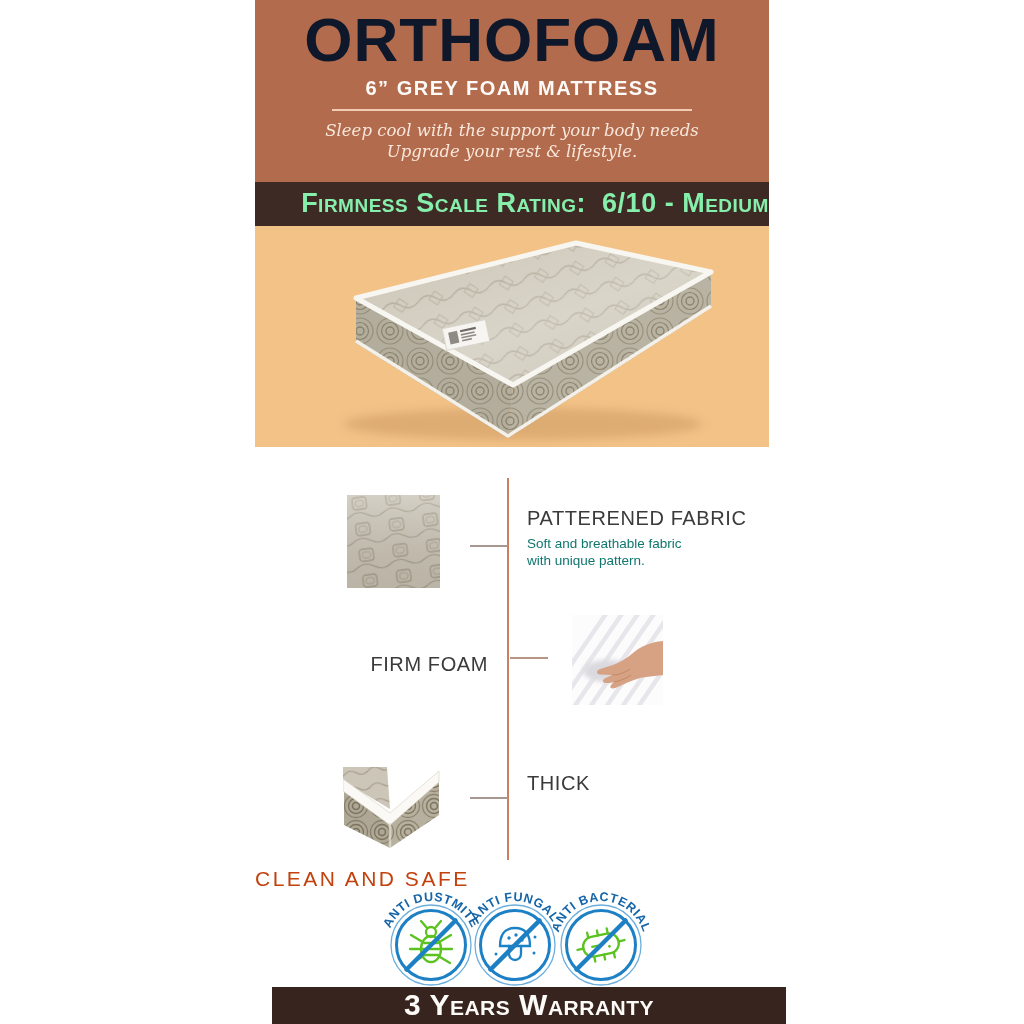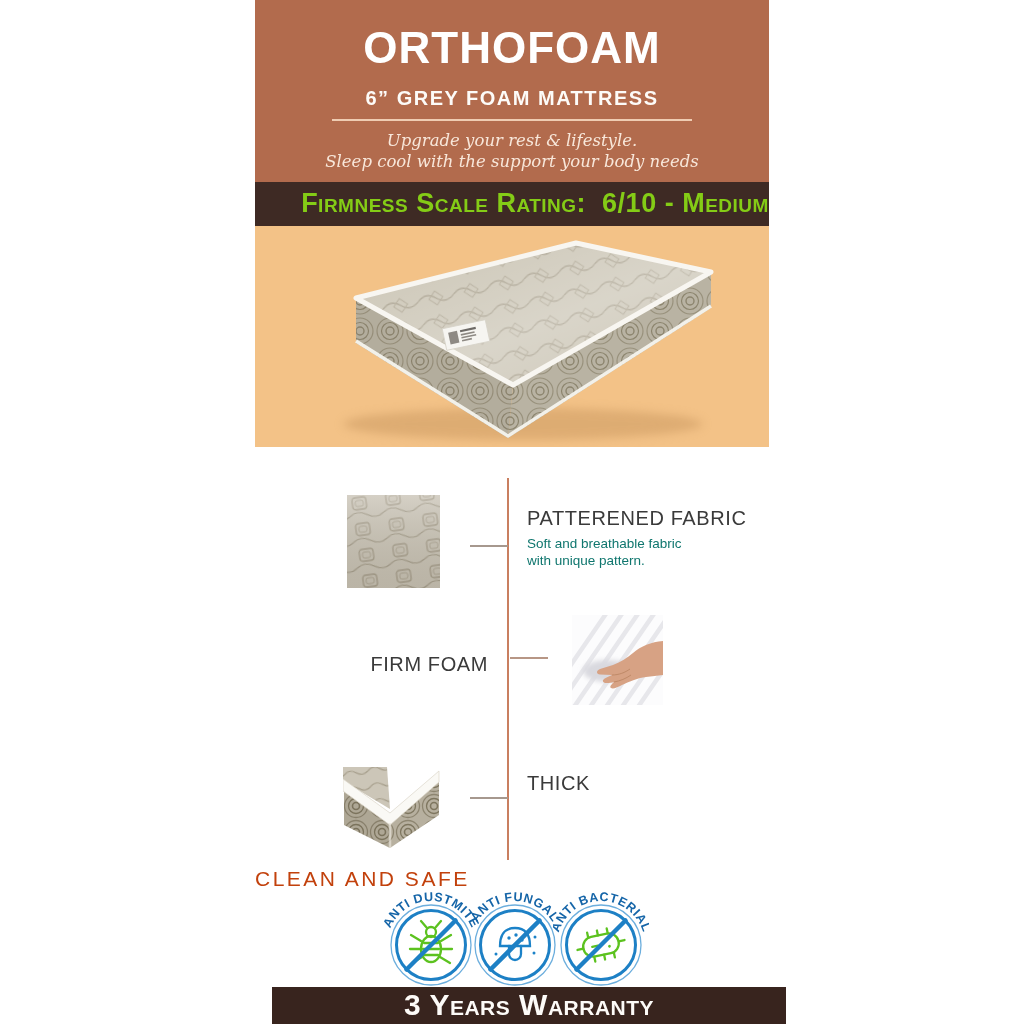--- a/index.html
+++ b/index.html
@@ -2,28 +2,28 @@
 <html><head>
 <meta charset="utf-8">
 <style>
   * { margin:0; padding:0; box-sizing:border-box; }
   html,body { width:1024px; height:1024px; background:#ffffff; font-family:"Liberation Sans",sans-serif; }
   .canvas { position:relative; width:1024px; height:1024px; background:#ffffff; overflow:hidden; }
   .column { position:absolute; left:255px; top:0; width:514px; height:1024px; }
 
   
   .header { position:absolute; top:0; left:0; width:514px; height:182px; background:#b26b4d; text-align:center; }
-  .title { padding-top:26px; font-size:44px; line-height:1.0; font-weight:bold; color:#ffffff; letter-spacing:1px; }
-  .subtitle { margin-top:17px; font-size:20px; font-weight:bold; color:#fdfbf8; letter-spacing:1.5px; }
+  .title { padding-top:9px; font-size:62px; line-height:1.0; font-weight:bold; color:#0f172a; letter-spacing:1px; }
+  .subtitle { margin-top:6px; font-size:20px; font-weight:bold; color:#fdfbf8; letter-spacing:1.5px; }
   .divider { width:360px; height:2px; background:#efccb2; margin:9px auto 9px auto; }
   .tagline { font-family:"DejaVu Serif",serif; font-style:italic; color:#f8e7da; font-size:16.5px; line-height:21px; }
 
   
   .firmness { position:absolute; top:182px; left:0; width:514px; height:44px; background:#3e2a24;
-              color:#84cc16; text-align:center; font-variant:small-caps; font-weight:bold;
+              color:#86efac; text-align:center; font-variant:small-caps; font-weight:bold;
               font-size:27px; line-height:43px; letter-spacing:0.5px; white-space:pre;padding-left:46px; }
 
   
   .photo { position:absolute; top:226px; left:0; width:514px; height:221px; background:#f3c287; }
 
   
   .features { position:absolute; top:447px; left:0; width:514px; height:413px; background:#ffffff;margin-top:20px; }
   .vline { position:absolute; left:252px; top:11px; width:2px; height:392px; background:#c97f60; }
   .conn { position:absolute; height:2px; }
   .conn-grey { background:#a6988e; }
@@ -49,22 +49,22 @@
 <body>
 
 <div class="canvas">
   <div class="column">
 
     <div class="header">
       <div class="title">ORTHOFOAM</div>
       <div class="subtitle">6” GREY FOAM MATTRESS</div>
       <div class="divider"></div>
       <div class="tagline">
+        <div>Sleep cool with the support your body needs</div>
         <div>Upgrade your rest &amp; lifestyle.</div>
-        <div>Sleep cool with the support your body needs</div>
       </div>
     </div>
 
     <div class="firmness">Firmness Scale Rating:  6/10 - Medium</div>
 
     <div class="photo">
       <svg width="514" height="221" viewBox="0 0 514 221">
         <defs>
           <pattern id="fabTop" width="36" height="24" patternUnits="userSpaceOnUse" patternTransform="rotate(-12)">
             <rect width="36" height="24" fill="#cbc5b5"></rect>

